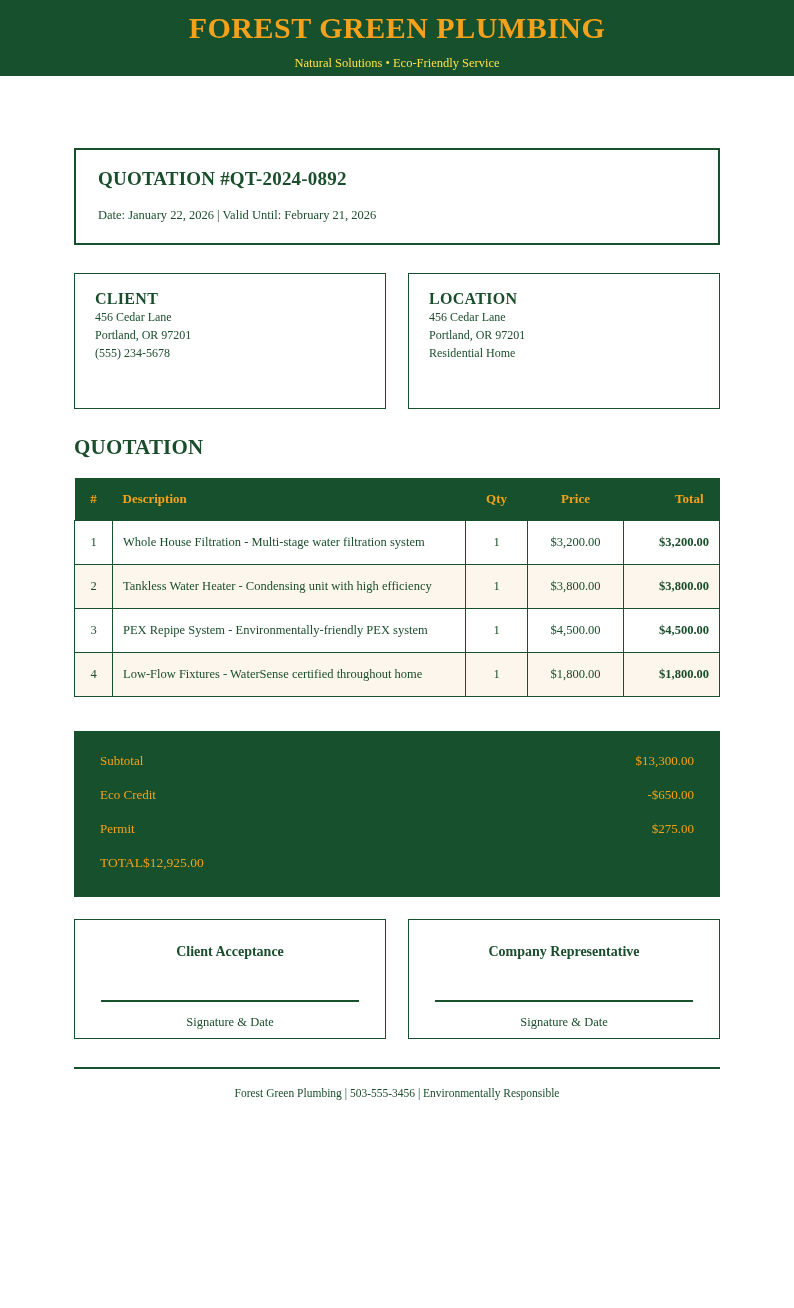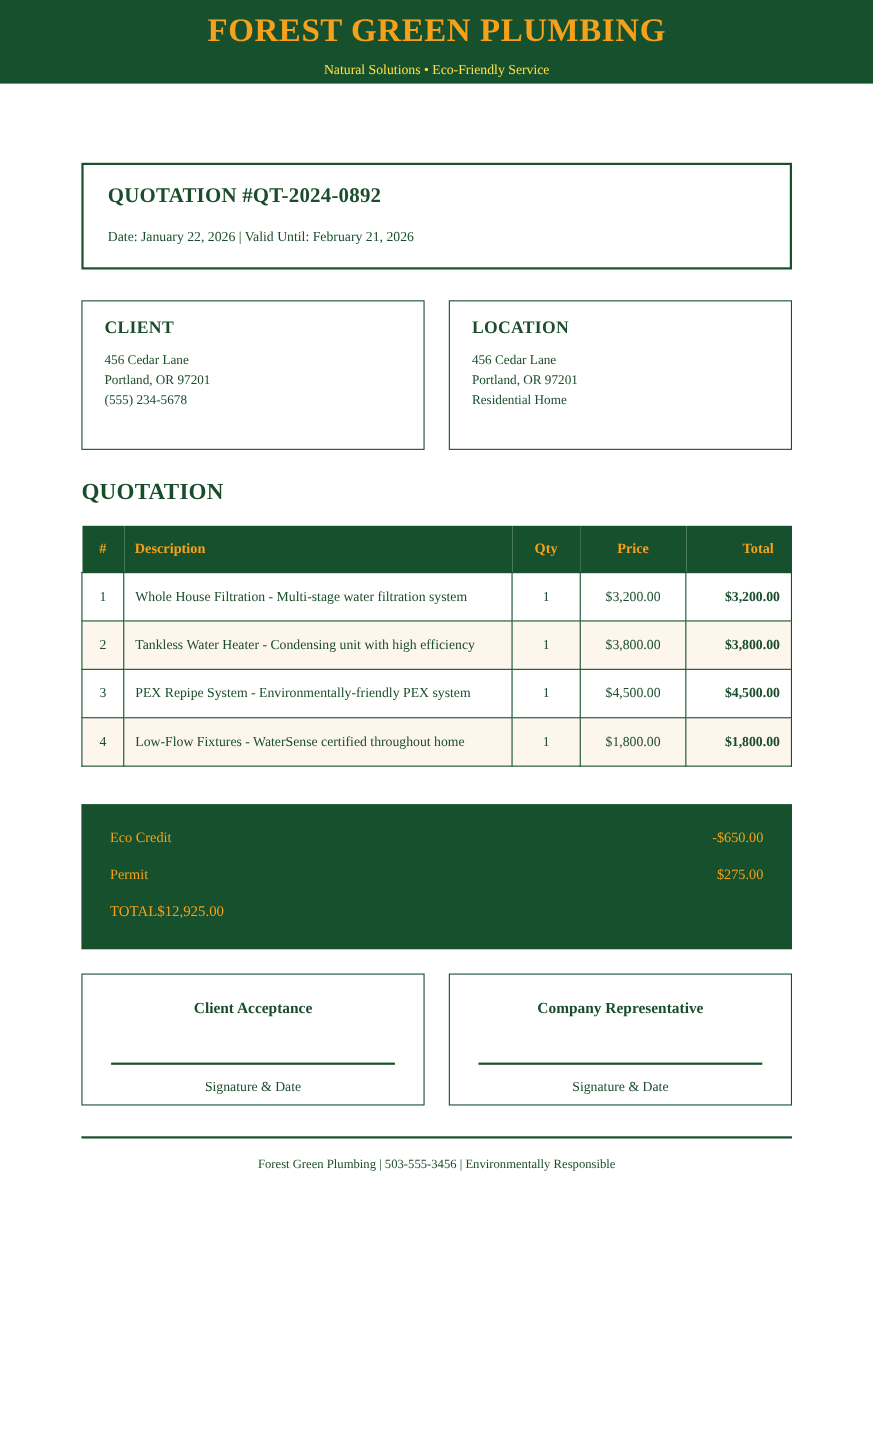--- a/index.html
+++ b/index.html
@@ -57,21 +57,21 @@
 
   
   .info-row { display: flex; gap: 22px; margin-bottom: 26px; }
   .info-box {
     flex: 1 1 0;
     border: 1.5px solid #16502c;
     padding: 16px 20px 20px 20px;
     min-height: 136px;
   }
   .info-box h3 {
-    margin: 0 0 10px 0;
+    margin: 0 0 0 0;
     font-size: 16px;
     font-weight: bold;
     letter-spacing: 0.3px;
   }
   .info-box .line { font-size: 12px; line-height: 18px; }
   .info-box .line.strong { font-weight: bold; }
 
   
   .section-title {
     font-size: 21px;
@@ -232,20 +232,24 @@
         <td class="desc">Low-Flow Fixtures - WaterSense certified throughout home</td>
         <td class="qty">1</td>
         <td class="price">$1,800.00</td>
         <td class="total">$1,800.00</td>
       </tr>
     </tbody>
   </table>
 
   <div class="totals">
     <div class="trow">
+      <span>Subtotal</span>
+      <span>$13,300.00</span>
+    </div>
+    <div class="trow">
       <span>Eco Credit</span>
       <span>-$650.00</span>
     </div>
     <div class="trow">
       <span>Permit</span>
       <span>$275.00</span>
     </div>
     <div class="grand">TOTAL$12,925.00</div>
   </div>
 

